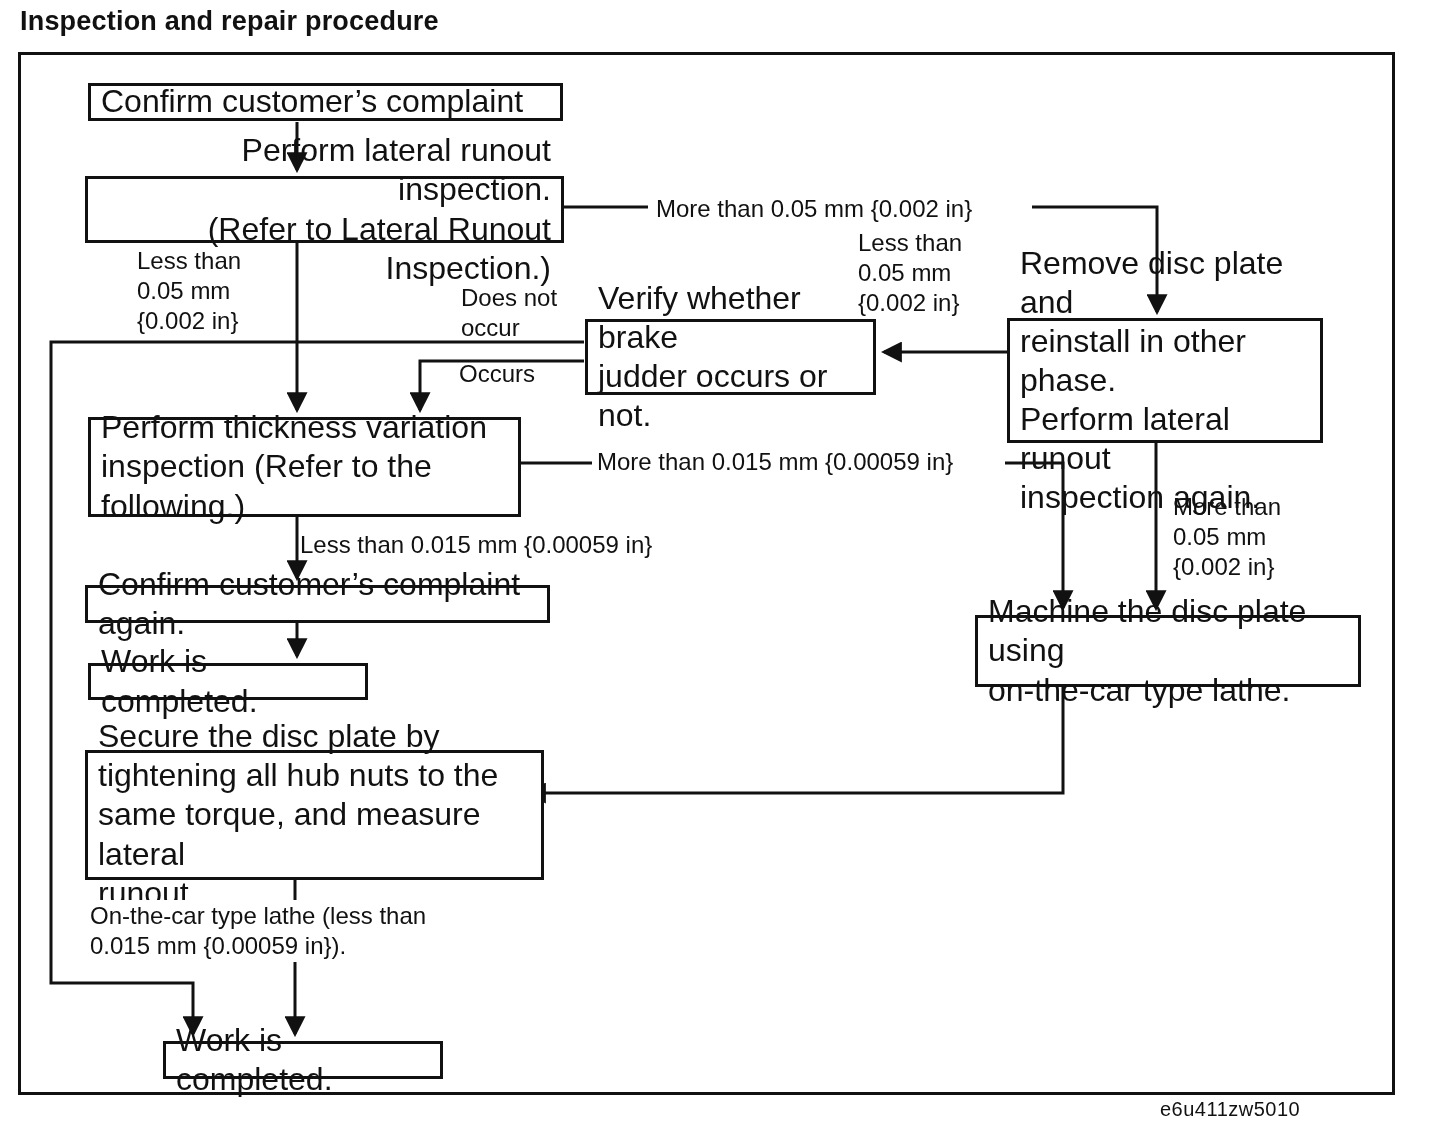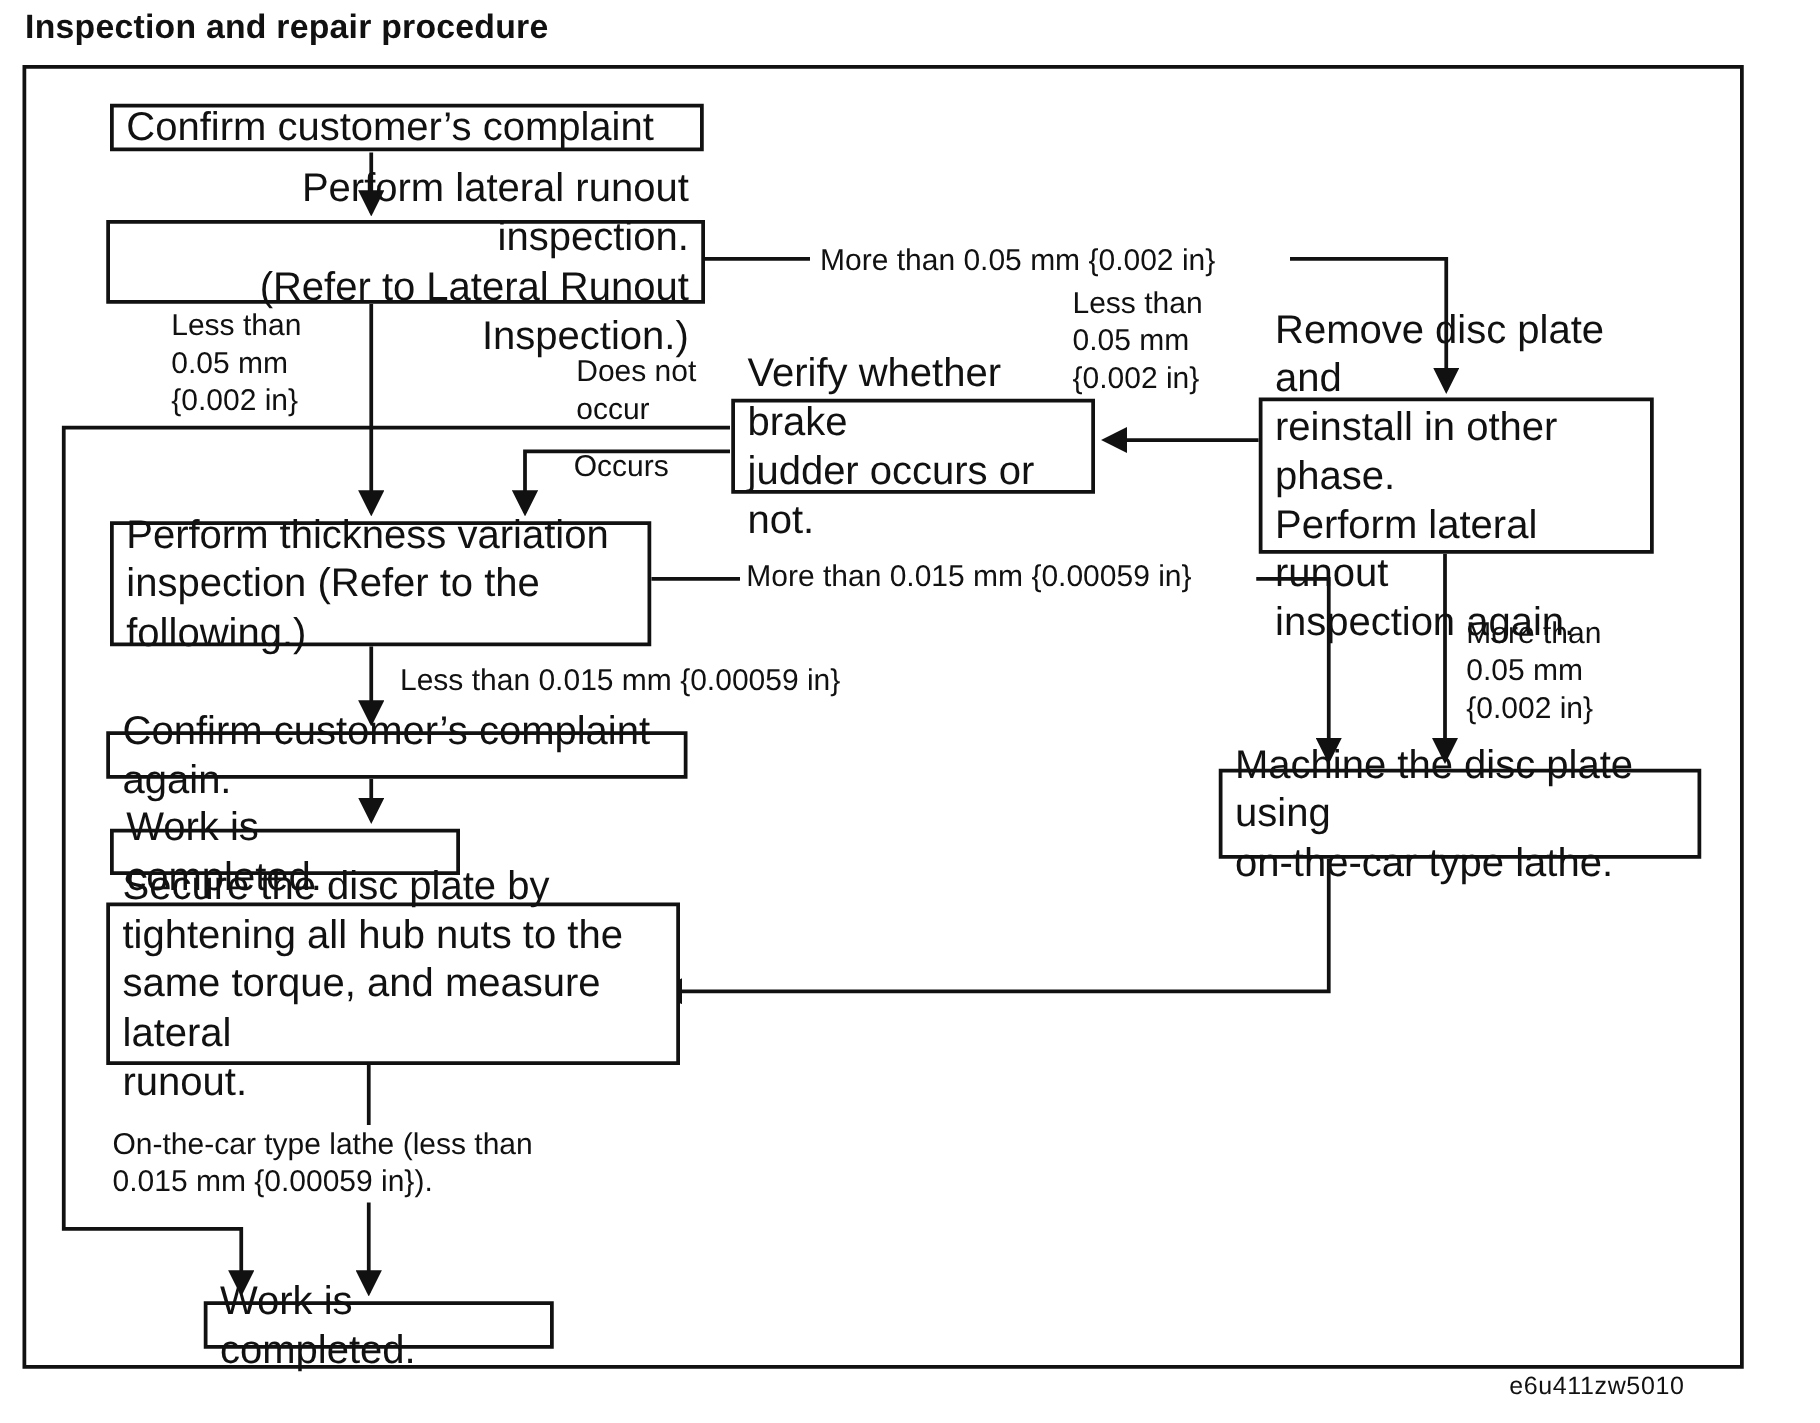--- a/index.html
+++ b/index.html
@@ -31,21 +31,21 @@
     white-space:pre-line;
   }
   .elbl{
     position:absolute;
     font-size:24px;line-height:1.25;
     white-space:pre-line;
   }
   .elbl.masked{background:#fff;padding:1px 4px 1px 0;}
   .figure-code{
     position:absolute;left:1160px;top:1098px;width:235px;
-    text-align:center;font-size:20px;letter-spacing:0.5px;
+    text-align:left;font-size:20px;letter-spacing:0.5px;
   }
 </style>
 </head>
 <body>
 
 <div class="canvas">
 
   <h1 class="page-title">Inspection and repair procedure</h1>
 
   <div class="frame"></div>
@@ -88,21 +88,21 @@
 inspection again.</div>
 
   <div class="fbox" style="left:88px;top:417px;width:433px;height:100px;">Perform thickness variation
 inspection (Refer to the
 following.)</div>
 
   <div class="fbox" style="left:85px;top:585px;width:465px;height:38px;">Confirm customer’s complaint again.</div>
 
   <div class="fbox" style="left:88px;top:663px;width:280px;height:37px;">Work is completed.</div>
 
-  <div class="fbox" style="left:85px;top:722px;width:459px;height:130px;">Secure the disc plate by
+  <div class="fbox" style="left:85px;top:750px;width:459px;height:130px;">Secure the disc plate by
 tightening all hub nuts to the
 same torque, and measure lateral
 runout.</div>
 
   <div class="fbox" style="left:975px;top:615px;width:386px;height:72px;">Machine the disc plate using
 on-the-car type lathe.</div>
 
   <div class="fbox" style="left:163px;top:1041px;width:280px;height:38px;">Work is completed.</div>
 
   <div class="elbl" style="left:137px;top:246px;">Less than
@@ -115,21 +115,21 @@
 0.05 mm
 {0.002 in}</div>
 
   <div class="elbl" style="left:461px;top:283px;">Does not
 occur</div>
 
   <div class="elbl" style="left:459px;top:359px;">Occurs</div>
 
   <div class="elbl" style="left:597px;top:447px;">More than 0.015 mm {0.00059 in}</div>
 
-  <div class="elbl" style="left:300px;top:530px;padding-left:20px;">Less than 0.015 mm {0.00059 in}</div>
+  <div class="elbl" style="left:300px;top:530px;">Less than 0.015 mm {0.00059 in}</div>
 
   <div class="elbl" style="left:1173px;top:492px;">More than
 0.05 mm
 {0.002 in}</div>
 
   <div class="elbl masked" style="left:90px;top:900px;">On-the-car type lathe (less than
 0.015 mm {0.00059 in}).</div>
 
   <div class="figure-code">e6u411zw5010</div>
 

